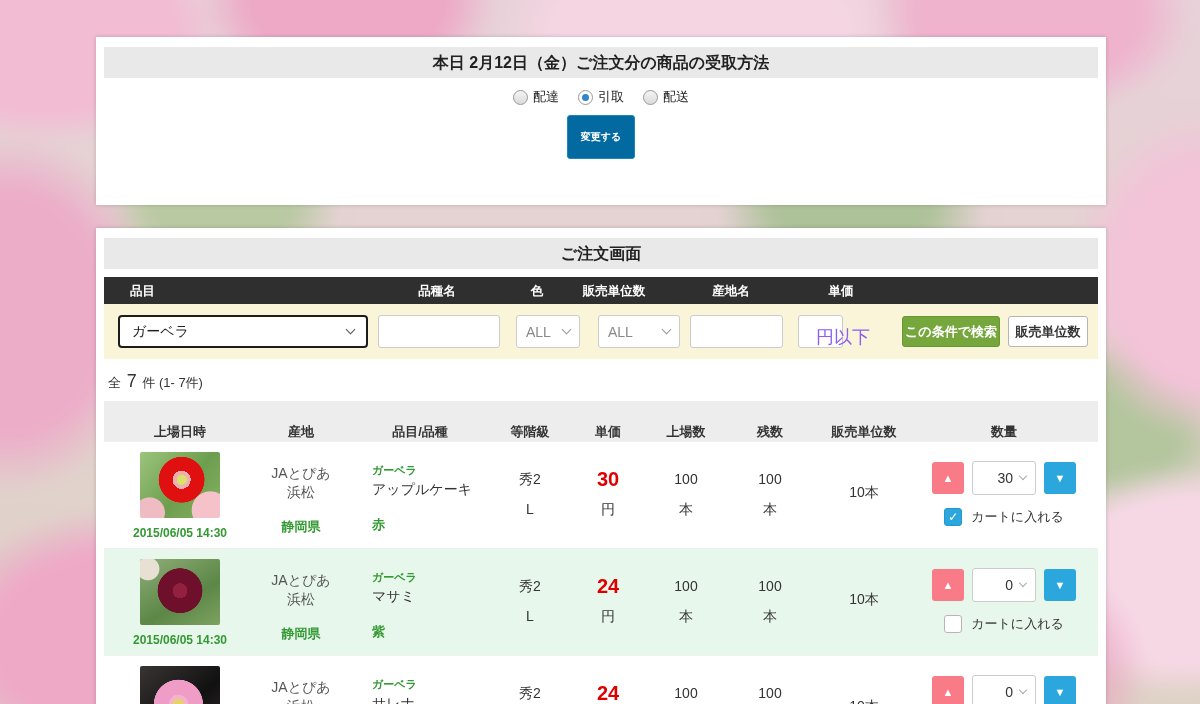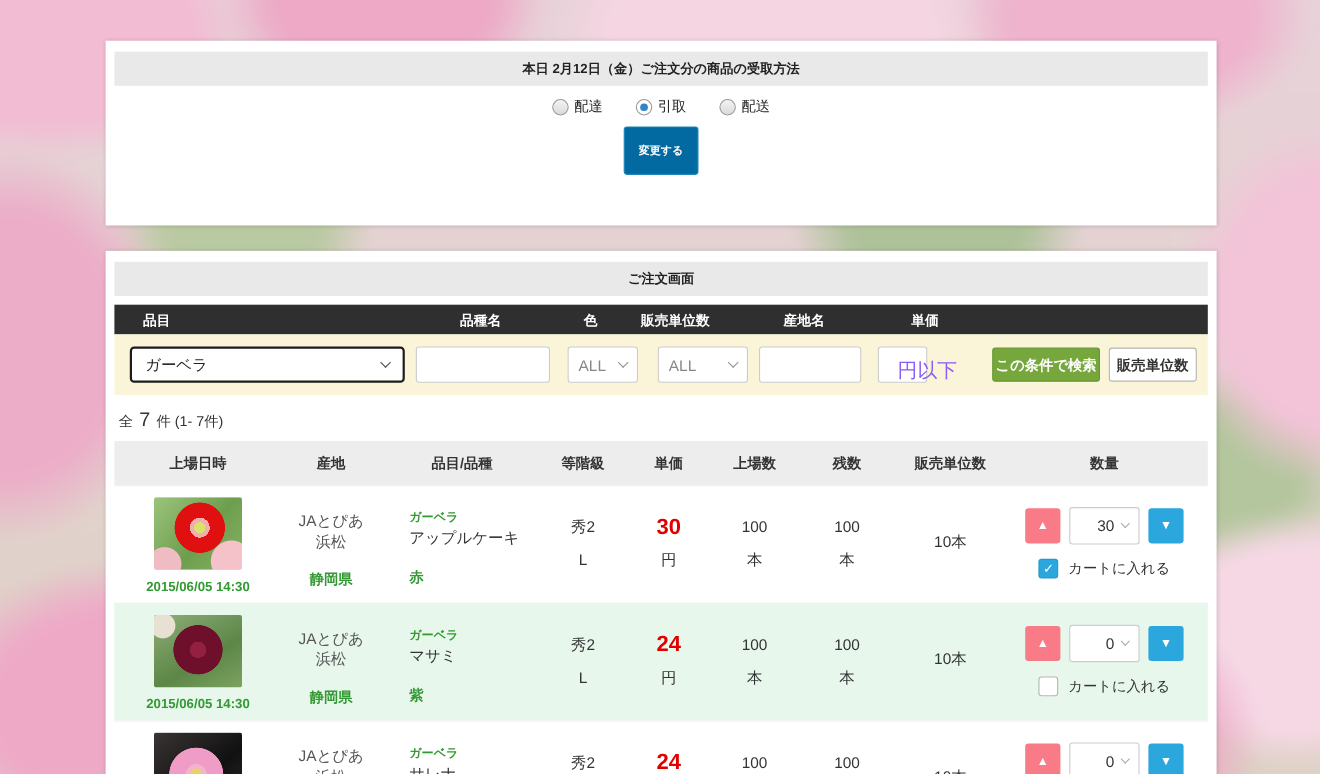--- a/index.html
+++ b/index.html
@@ -26,28 +26,28 @@
       radial-gradient(ellipse 200px 160px at 50% 55%,#c6d2b1 0 45%, rgba(198,210,177,0) 78%),
       radial-gradient(ellipse 170px 130px at 90% 60%,#b4c69e 0 45%, rgba(180,198,158,0) 75%),
       linear-gradient(180deg,#e8d2da,#ddd2c4);
   }
 
   .panel { position:absolute; left:96px; width:1010px; background:#fff; box-shadow:0 0 4px rgba(0,0,0,.18); }
   .panel-1 { top:37px; height:168px; }
   .panel-2 { top:228px; height:540px; }
 
   .title-bar { margin:10px 8px 0; height:31px; background:#e9e9e9; line-height:31px;
-               text-align:center; font-size:12px; font-weight:bold; color:#222; }
+               text-align:center; font-size:16px; font-weight:bold; color:#222; }
 
   
   .notice { width:432px; margin:17px auto 0; background:#f8f0a2; padding:12px 6px;
             text-align:center; font-size:13px; color:#222; }
   .notice b { font-size:15px; }
   .radio-row { margin-top:10px; display:flex; justify-content:center; align-items:center;
-               gap:30px; font-size:13px; color:#222; }
+               gap:19px; font-size:13px; color:#222; }
   .radio-opt { display:flex; align-items:center; gap:5px; cursor:pointer; }
   .radio { width:15px; height:15px; border-radius:50%; border:1px solid #999;
            background:linear-gradient(#f4f4f4,#dadada); position:relative; }
   .radio.selected { background:#fff; }
   .radio.selected::after { content:""; position:absolute; left:3px; top:3px; width:7px; height:7px;
                            border-radius:50%; background:#2f86c9; }
   .change-btn { display:block; margin:9px auto 0; width:68px; height:44px; background:#0369a1;
                 border:1px solid #1d86ba; border-radius:3px; color:#fff; font-weight:bold;
                 font-size:10px; cursor:pointer; font-family:inherit; }
 
@@ -79,21 +79,21 @@
   .btn { height:31px; border-radius:3px; font-size:13px; font-weight:bold; cursor:pointer;
          font-family:Liberation Serif, serif; top:12px; }
   .search-btn { left:798px; width:98px; background:#76a73d; border:1px solid #689633; color:#fff; }
   .clear-btn  { left:904px; width:80px; background:#fff; border:1px solid #b5b5b5; color:#333; }
 
   .count-line { margin:12px 12px 0 12px; font-size:13px; color:#333; }
   .count-line .total { font-size:18px; padding:0 2px; }
 
   
   .table { margin:9px 8px 0; }
-  .thead { display:flex; height:40px; background:#ededed; align-items:center;
+  .thead { display:flex; height:40px; background:#ededed; align-items:flex-end;
            font-weight:bold; font-size:13px; color:#333; }
   .thead div { text-align:center; }
   .trow { display:flex; height:107px; border-top:1px solid #f0f0f0; background:#fff; }
   .trow.alt { background:#e7f7ec; }
   .c { display:flex; flex-direction:column; align-items:center; }
   .c1{width:152px;} .c2{width:90px;} .c3{width:148px; align-items:flex-start; padding-left:26px;}
   .c4{width:72px;} .c5{width:84px;} .c6{width:72px;} .c7{width:96px;} .c8{width:92px;} .c9{width:188px;}
 
   .flower-img { width:80px; height:66px; margin-top:10px; border-radius:2px; cursor:pointer; }
   .img-red {

